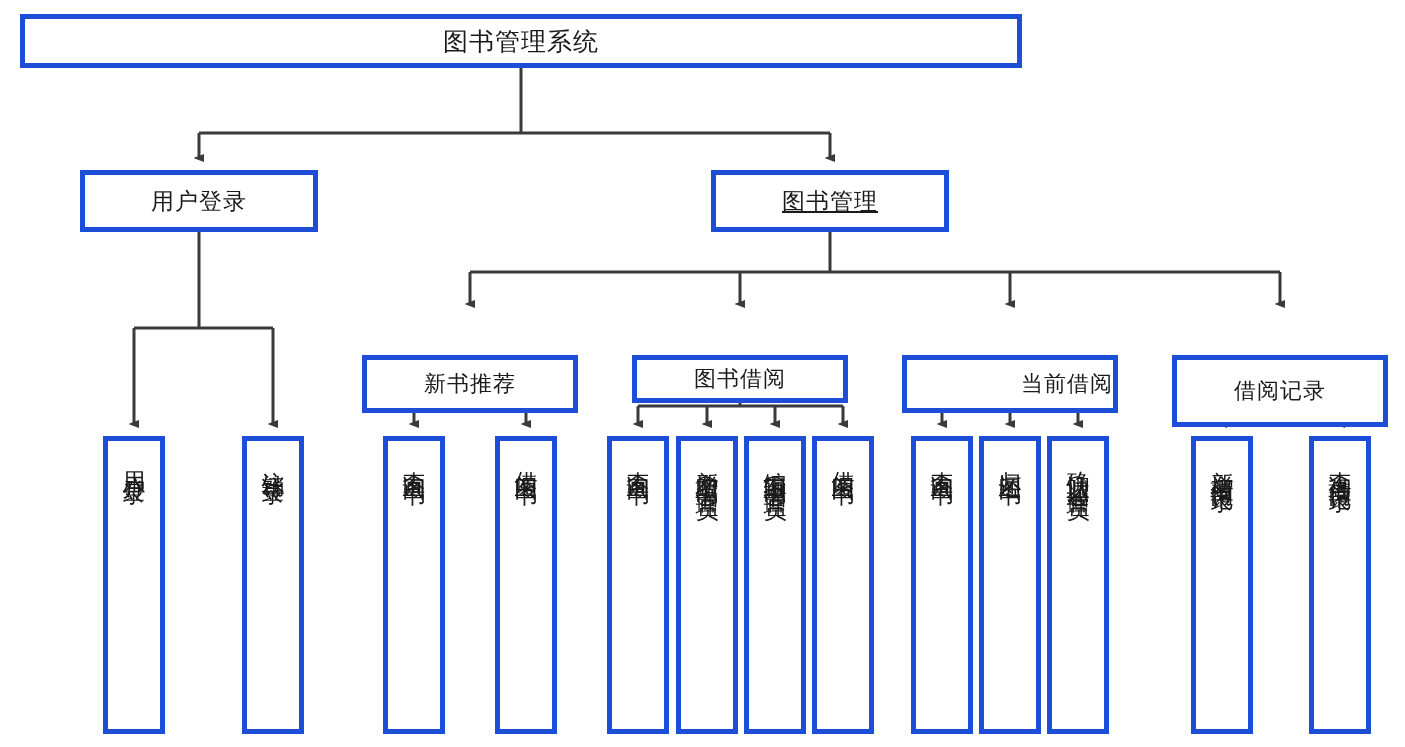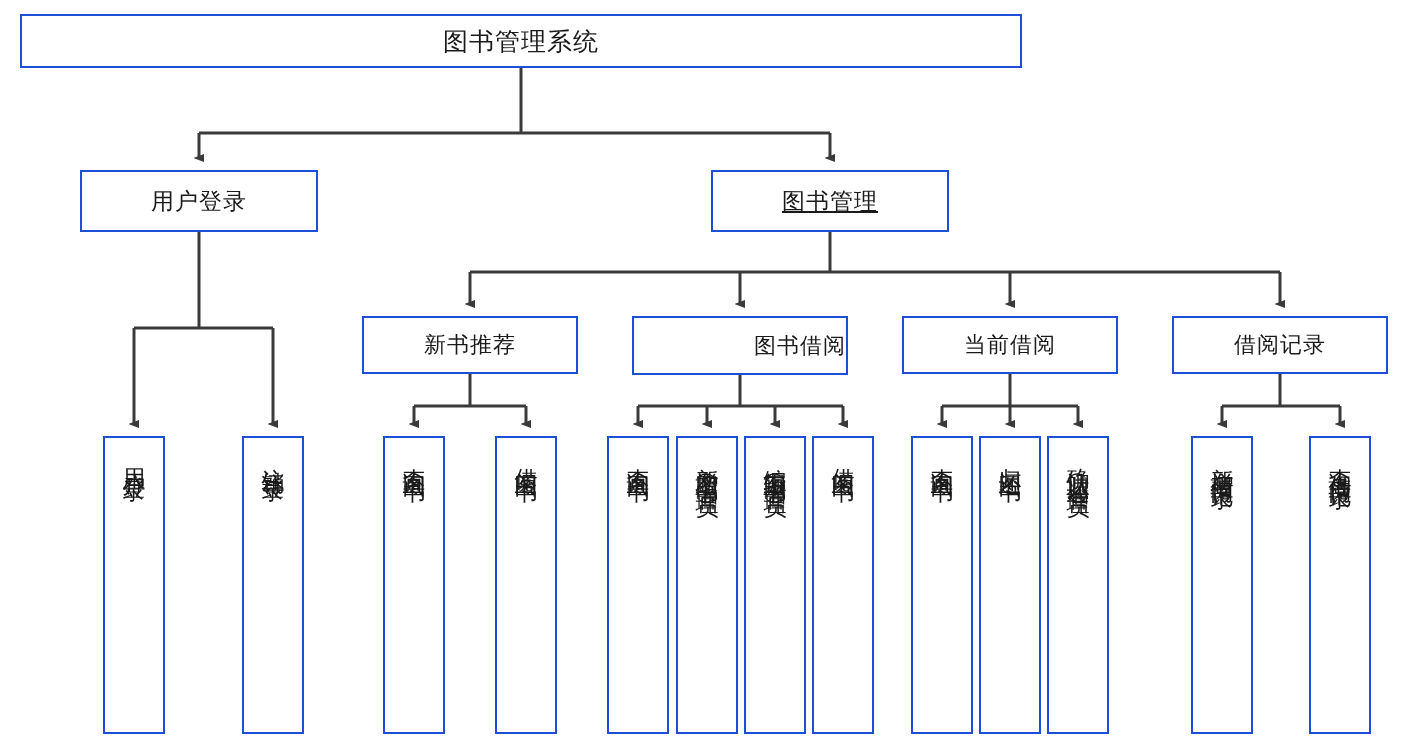--- a/index.html
+++ b/index.html
@@ -22,35 +22,36 @@
     left: 0;
     top: 0;
     width: 1405px;
     height: 747px;
     pointer-events: none;
   }
   .node {
     position: absolute;
     box-sizing: border-box;
     background: #ffffff;
-    border: 2px solid #1d4ed8;
+    border: 5px solid #1d4ed8;
     display: flex;
     align-items: center;
     justify-content: center;
     color: #1a1a1a;
     z-index: 2;
   }
   .node-root {
     font-size: 25px;
   }
   .node-l2 {
     font-size: 23px;
   }
   .node-l3 {
     font-size: 22px;
+    margin-top: 39px;
   }
   .node-leaf {
     font-size: 23px;
     align-items: flex-start;
     padding-top: 12px;
   }
   .node-leaf .vtext {
     writing-mode: vertical-rl;
     text-orientation: upright;
     letter-spacing: 4px;
@@ -136,27 +137,27 @@
   <div class="node node-l2" style="left:80px; top:170px; width:238px; height:62px;">
     <span class="node-label">用户登录</span>
   </div>
   <div class="node node-l2" style="left:711px; top:170px; width:238px; height:62px;text-decoration:underline;">
     <span class="node-label">图书管理</span>
   </div>
 
   <div class="node node-l3" style="left:362px; top:316px; width:216px; height:58px;">
     <span class="node-label">新书推荐</span>
   </div>
-  <div class="node node-l3" style="left:632px; top:316px; width:216px; height:59px;justify-content:flex-end;">
+  <div class="node node-l3" style="left:632px; top:316px; width:216px; height:48px;">
     <span class="node-label">图书借阅</span>
   </div>
-  <div class="node node-l3" style="left:902px; top:316px; width:216px; height:58px;">
+  <div class="node node-l3" style="left:902px; top:316px; width:216px; height:58px;justify-content:flex-end;">
     <span class="node-label">当前借阅</span>
   </div>
-  <div class="node node-l3" style="left:1172px; top:316px; width:216px; height:58px;">
+  <div class="node node-l3" style="left:1172px; top:316px; width:216px; height:72px;">
     <span class="node-label">借阅记录</span>
   </div>
 
   <div class="node node-leaf" style="left:103px; top:436px; width:62px; height:298px;">
     <span class="vtext">用户登录</span>
   </div>
   <div class="node node-leaf" style="left:242px; top:436px; width:62px; height:298px;">
     <span class="vtext">注销登录</span>
   </div>
 

